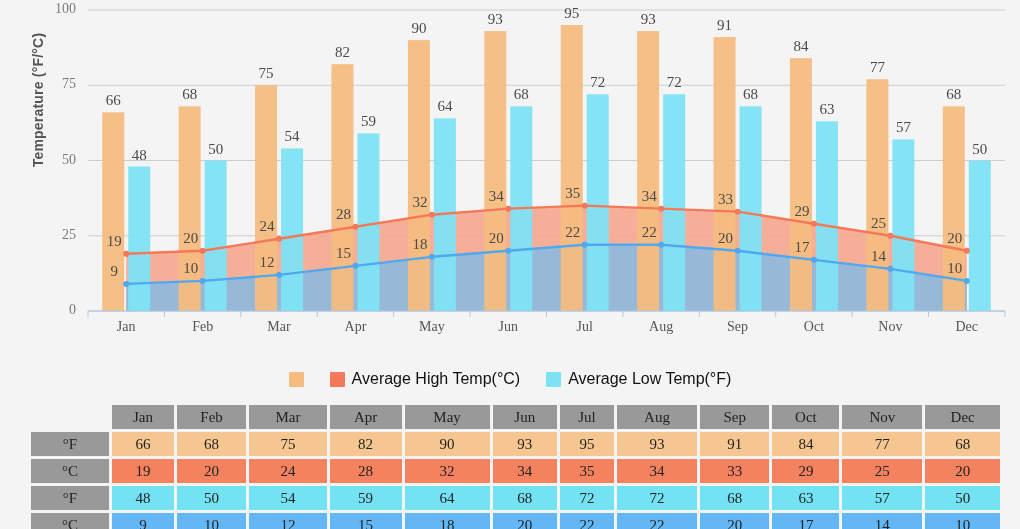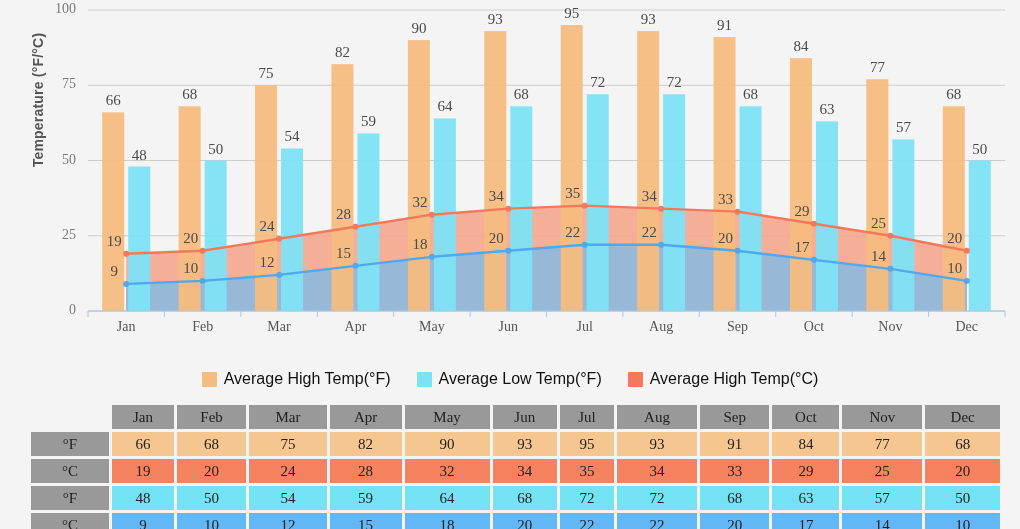--- a/index.html
+++ b/index.html
@@ -246,29 +246,28 @@
         <div class="blabel" style="left: 703.542px; top: 229.8px;">20</div>
         <div class="blabel" style="left: 779.958px; top: 238.83px;">17</div>
         <div class="blabel" style="left: 856.375px; top: 247.86px;">14</div>
         <div class="blabel" style="left: 932.792px; top: 259.9px;">10</div>
       </div>
   </div>
 
   <div id="legend">
       <div class="legend-item">
         <span class="legend-swatch" style="background: rgb(245, 188, 128);"></span>
-        <span class="legend-text">Average High Temp(°F)</span>
+      </div>
+      <div class="legend-item">
+        <span class="legend-swatch" style="background: rgb(244, 120, 90);"></span>
+        <span class="legend-text">Average High Temp(°C)</span>
       </div>
       <div class="legend-item">
         <span class="legend-swatch" style="background: rgb(125, 227, 244);"></span>
         <span class="legend-text">Average Low Temp(°F)</span>
-      </div>
-      <div class="legend-item">
-        <span class="legend-swatch" style="background: rgb(244, 120, 90);"></span>
-        <span class="legend-text">Average High Temp(°C)</span>
       </div>
     </div>
 
   <div id="table-wrap">
     <table id="data-table">
       <thead>
         <tr>
           <th class="corner"></th>
         <th class="monthhead">Jan</th>
             <th class="monthhead">Feb</th>

